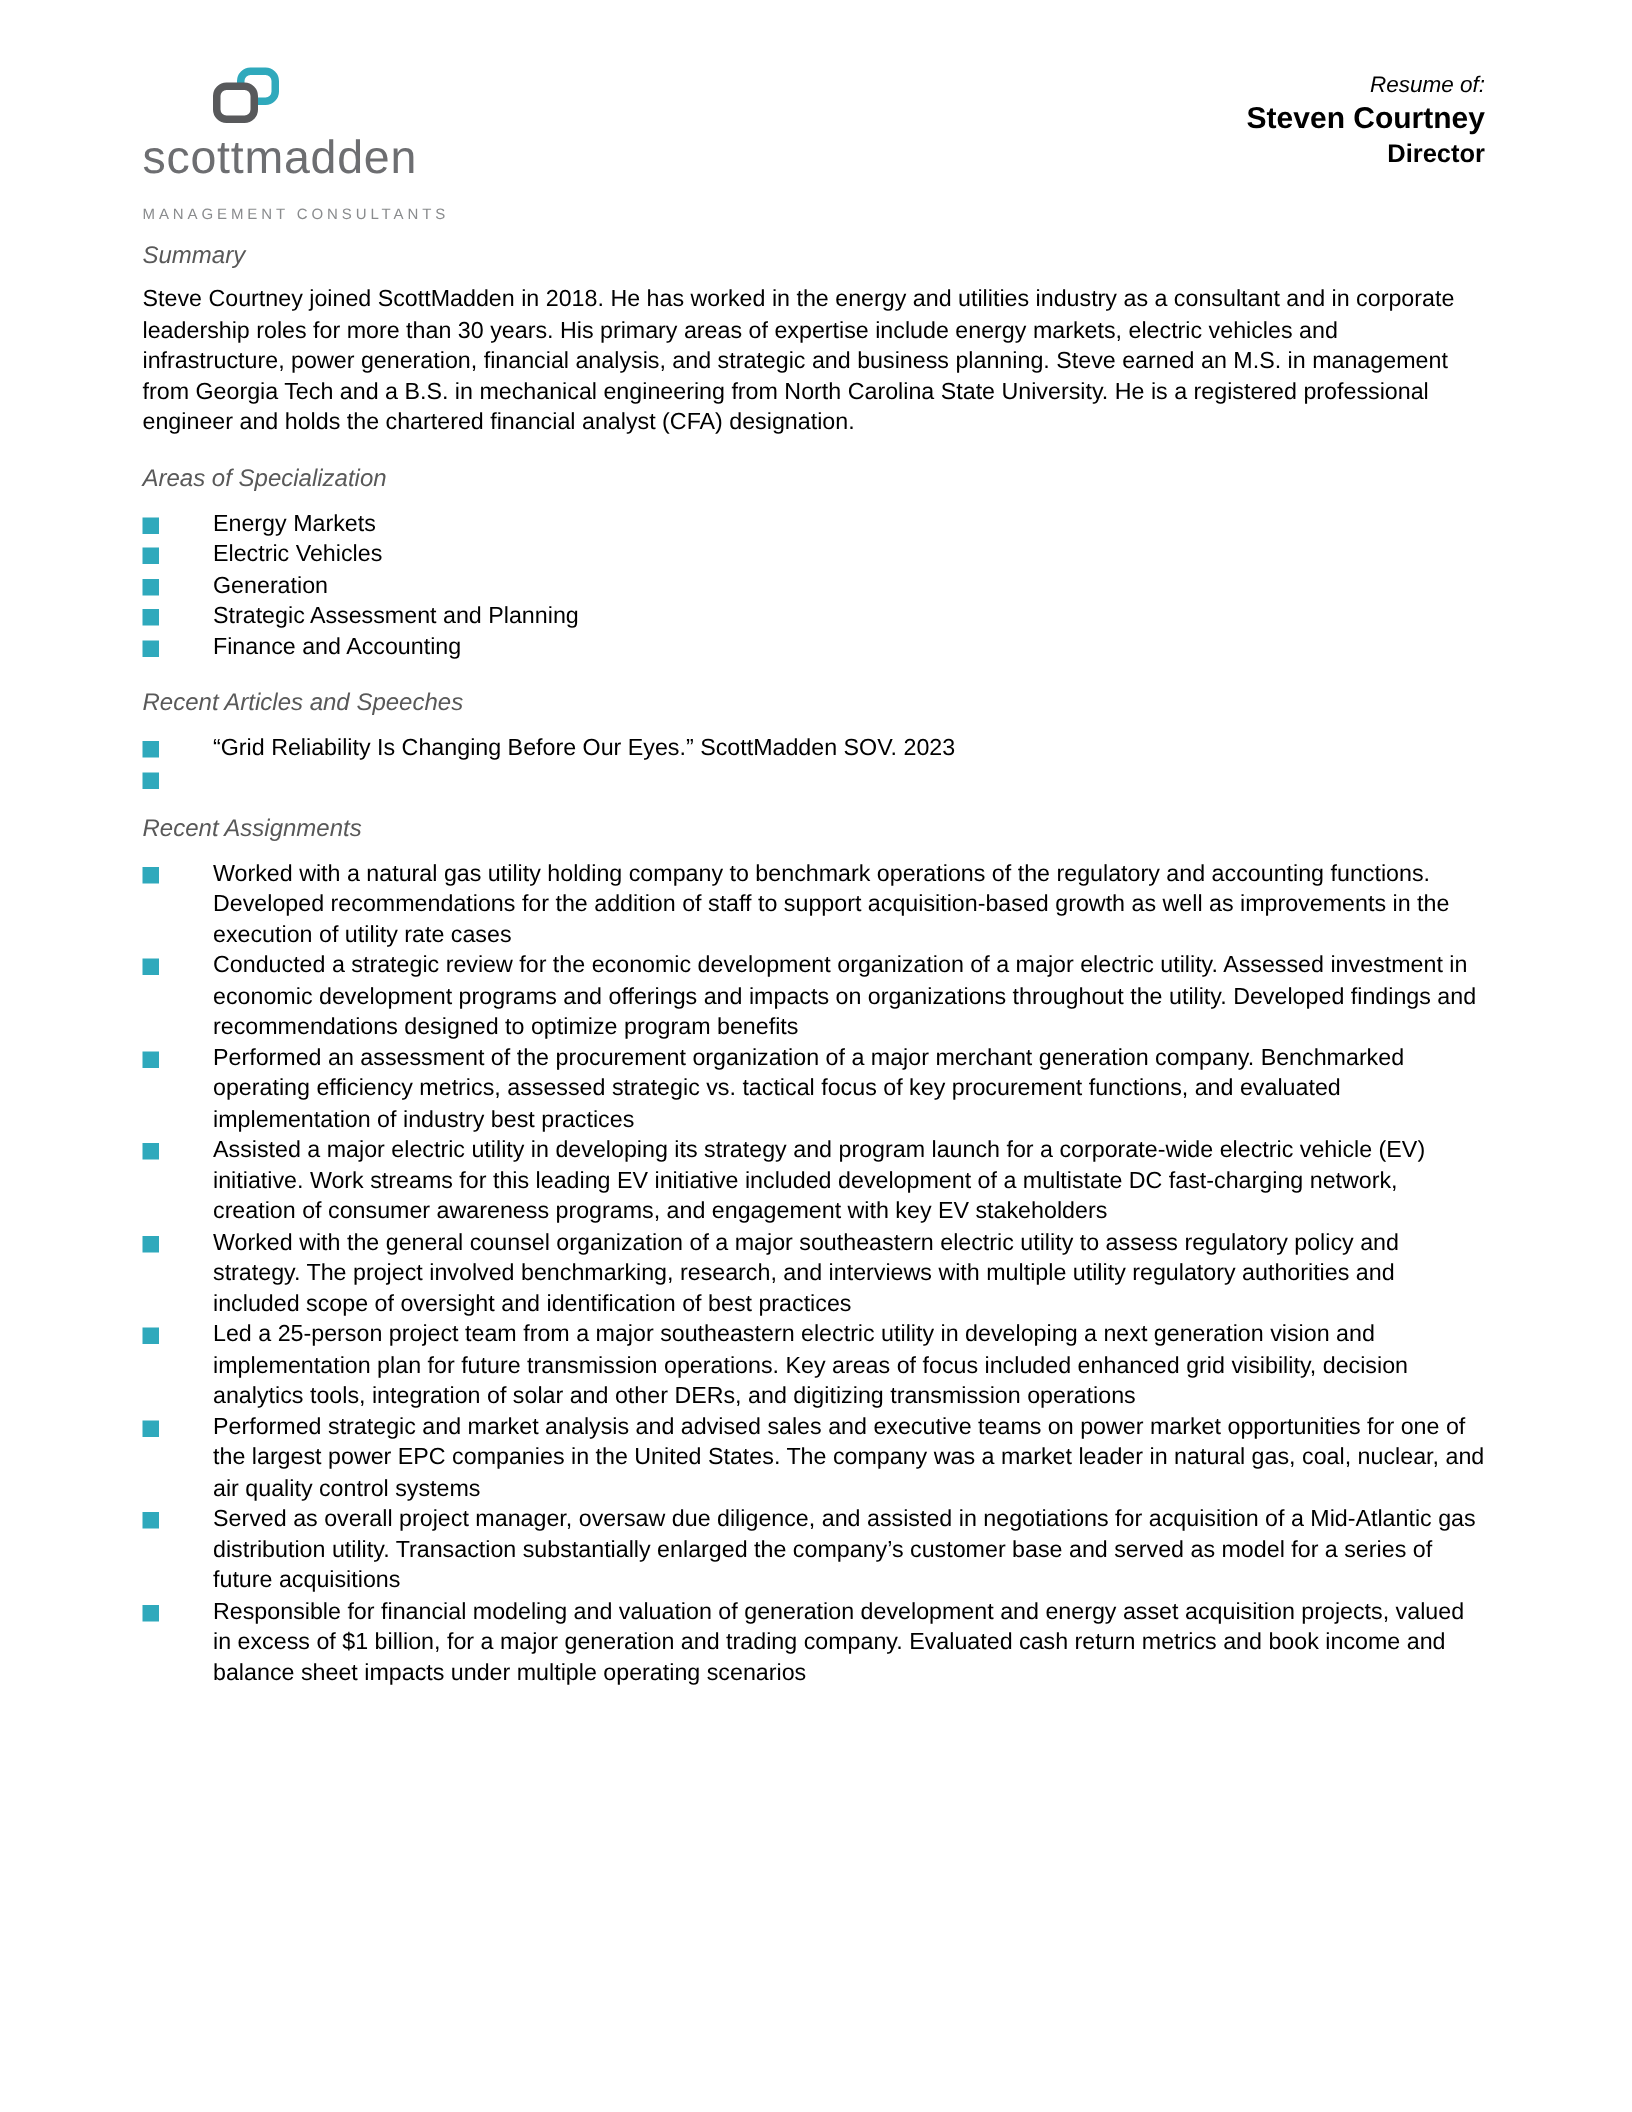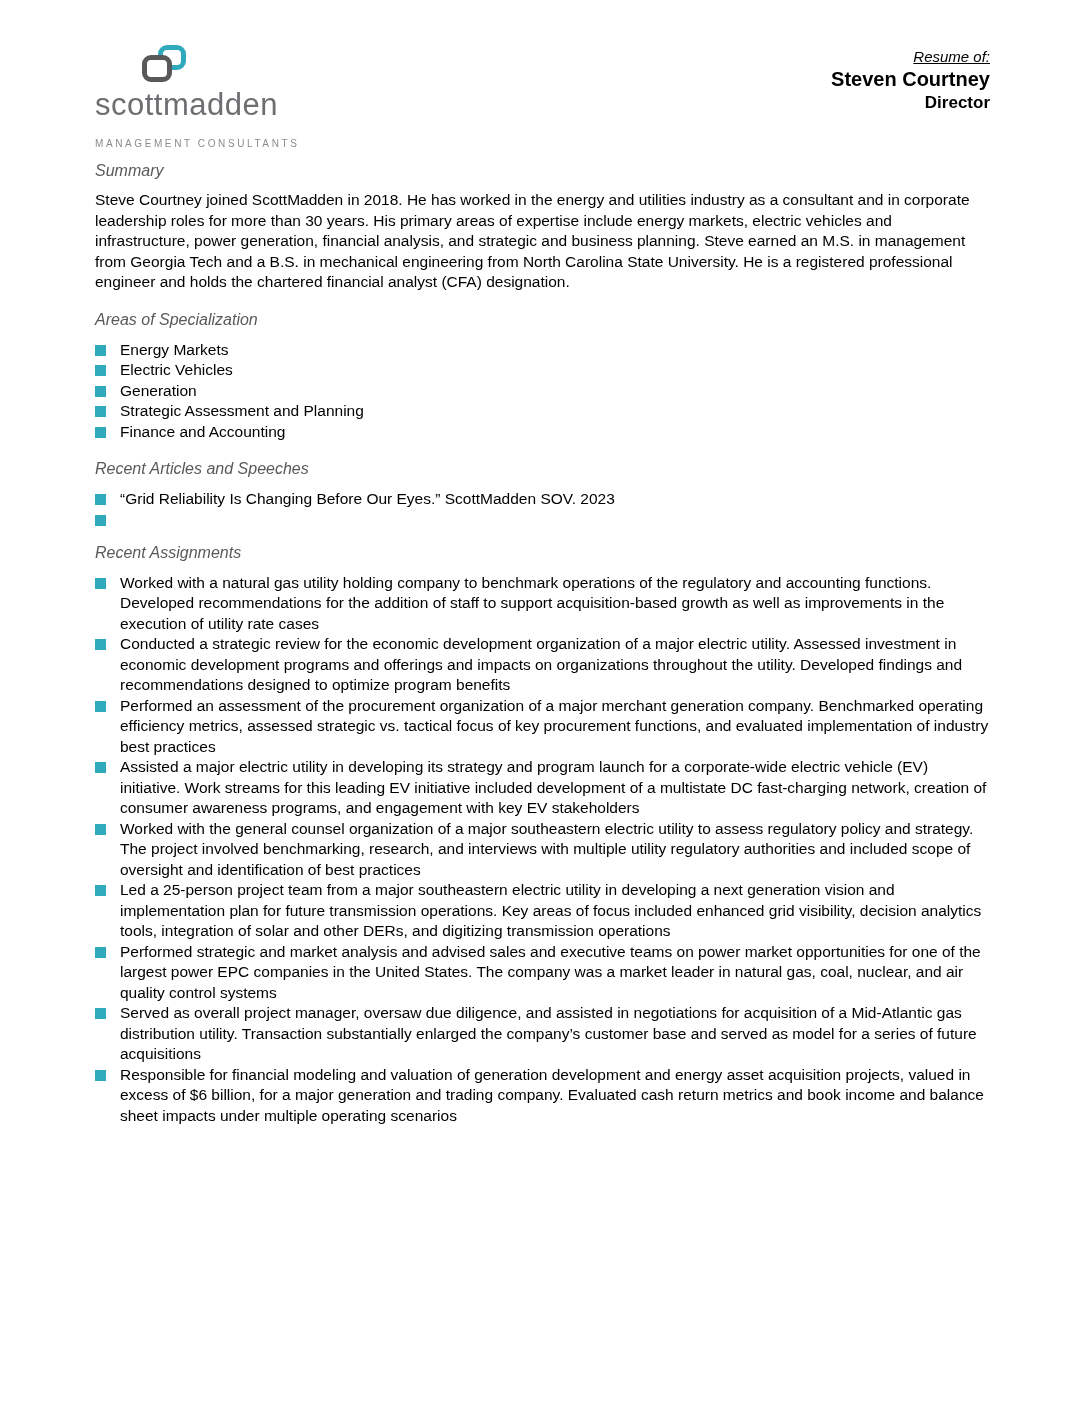--- a/index.html
+++ b/index.html
@@ -39,21 +39,21 @@
     font-size:31px;line-height:30px;color:var(--logo-gray);
     letter-spacing:0.5px;
   }
   .logo-tagline{
     font-size:10px;color:var(--tagline-gray);
     letter-spacing:2.6px;text-align:right;margin-top:18px;padding-right:1px;
   }
   .header-right{
     position:absolute;top:3px;right:0;text-align:right;line-height:1.25;
   }
-  .resume-of{font-style:italic;font-size:15px;text-decoration:underline;}
+  .resume-of{font-style:italic;font-size:15px;}
   .person-name{font-weight:bold;font-size:20px;}
   .person-title{font-weight:bold;font-size:17px;}
   
   .section-heading{
     font-size:16px;font-weight:normal;font-style:italic;
     color:var(--heading-gray);
     margin-top:17px;margin-bottom:9px;line-height:20px;
   }
   .section-heading.first{margin-top:24px;}
   .body-text{
@@ -61,21 +61,21 @@
   }
   ul.bullet-list{list-style:none;margin-top:10px;}
   ul.bullet-list li{
     display:flex;align-items:flex-start;
     font-size:15.5px;line-height:20.5px;
   }
   ul.bullet-list .bullet-square{
     flex:0 0 auto;width:11px;height:11px;margin-top:5px;
     background:var(--accent-teal);
   }
-  ul.bullet-list .bullet-text{margin-left:14px;}
+  ul.bullet-list .bullet-text{margin-left:36px;}
 </style>
 </head>
 <body>
 
 <div class="page">
 
   <div class="header">
     <div class="logo">
       <div class="logo-mark">
         <div class="sq sq-teal"></div>
@@ -165,18 +165,18 @@
         <li>
           <span class="bullet-square"></span>
           <span class="bullet-text">Performed strategic and market analysis and advised sales and executive teams on power market opportunities for one of the largest power EPC companies in the United States. The company was a market leader in natural gas, coal, nuclear, and air quality control systems</span>
         </li>
         <li>
           <span class="bullet-square"></span>
           <span class="bullet-text">Served as overall project manager, oversaw due diligence, and assisted in negotiations for acquisition of a Mid-Atlantic gas distribution utility. Transaction substantially enlarged the company’s customer base and served as model for a series of future acquisitions</span>
         </li>
         <li>
           <span class="bullet-square"></span>
-          <span class="bullet-text">Responsible for financial modeling and valuation of generation development and energy asset acquisition projects, valued in excess of $6 billion, for a major generation and trading company. Evaluated cash return metrics and book income and balance sheet impacts under multiple operating scenarios</span>
+          <span class="bullet-text">Responsible for financial modeling and valuation of generation development and energy asset acquisition projects, valued in excess of $1 billion, for a major generation and trading company. Evaluated cash return metrics and book income and balance sheet impacts under multiple operating scenarios</span>
         </li>
       </ul>
   </section>
 
 </div>
 
 </body></html>

